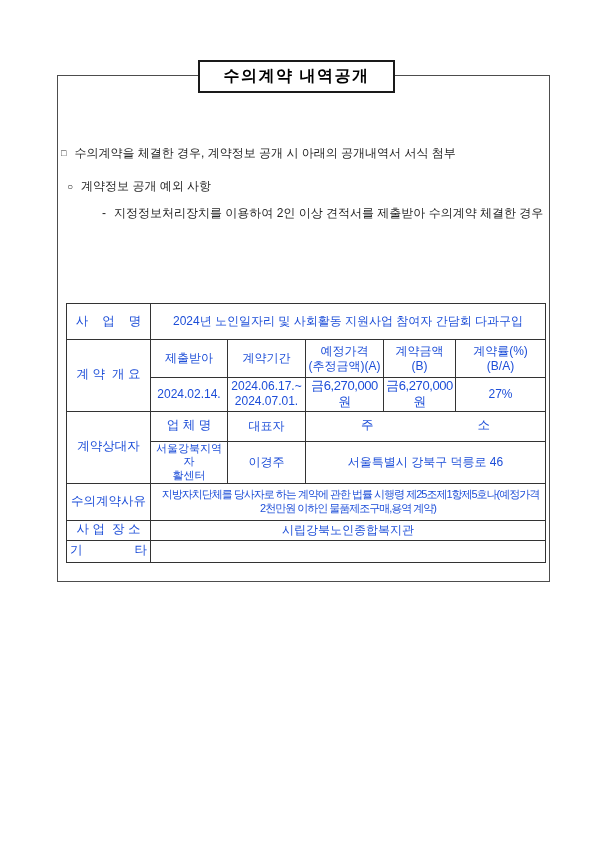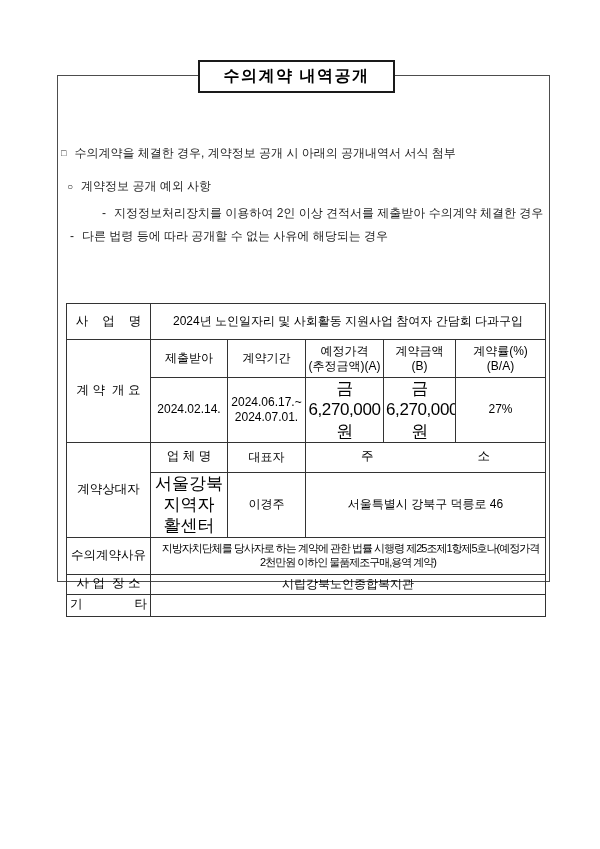--- a/index.html
+++ b/index.html
@@ -41,39 +41,39 @@
 
   .caption {
     position: absolute; left: 66px; top: 276px; width: 479px;
     text-align: center; font-size: 12.5px; letter-spacing: 0.5px; z-index: 1;
   }
 
   
   table.disclosure {
     position: absolute; left: 66px; top: 303px; width: 479px;
     border-collapse: collapse; table-layout: fixed; z-index: 1;
-    font-size: 12px; color: #000000;
+    font-size: 12px; color: #1d4ed8;
   }
   table.disclosure td {
     border: 1px solid #333; text-align: center; vertical-align: middle;
     padding: 0 2px; overflow: hidden; line-height: 1.25;
   }
   td.lbl { white-space: pre; font-size: 12.5px; }
   td.pre2 { white-space: pre-line; }
   .r1 { height: 36px; }
   .r2 { height: 38px; }
   .r3 { height: 31px; }
   .r4 { height: 30px; }
   .r5 { height: 28px; }
   .r6 { height: 37px; }
   .r7 { height: 20px; padding-left: 19px; }
   .r8 { height: 22px; }
   td.small { font-size: 12px; }
-  td.money { font-size: 17px; letter-spacing: -0.4px; }
-  td.company { font-size: 17px; }
+  td.money { font-size: 13px; letter-spacing: -0.4px; }
+  td.company { font-size: 11px; }
   td.reason-val {
     text-align: left; font-size: 11px; letter-spacing: -1px;
     white-space: pre-line; text-indent: 5px; padding: 0 1px;
   }
 </style>
 </head>
 <body>
 
 <div class="page">
 
@@ -84,23 +84,20 @@
   </div>
 
   <div class="intro-line l1">
     <span class="marker marker-sq">□</span><span>수의계약을 체결한 경우, 계약정보 공개 시 아래의 공개내역서 서식 첨부</span>
   </div>
   <div class="intro-line l2">
     <span class="marker marker-ci">○</span><span>계약정보 공개 예외 사항</span>
   </div>
   <div class="intro-line l3">
     <span class="marker marker-da">-</span><span>지정정보처리장치를 이용하여 2인 이상 견적서를 제출받아 수의계약 체결한 경우</span>
-  </div>
-  <div class="intro-line l4">
-    <span class="marker marker-da">-</span><span>다른 법령 등에 따라 공개할 수 없는 사유에 해당되는 경우</span>
   </div>
 
 
   <table class="disclosure">
     <colgroup>
       <col style="width:84px">
         <col style="width:77px">
         <col style="width:78px">
       <col style="width:78px">
         <col style="width:72px">

